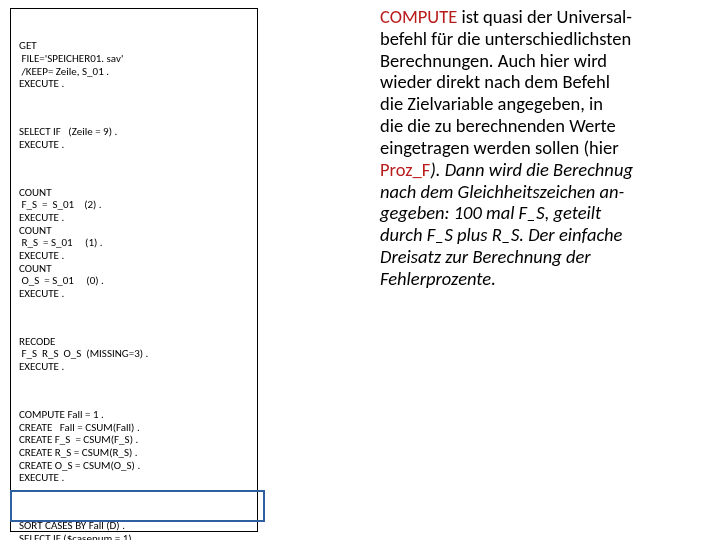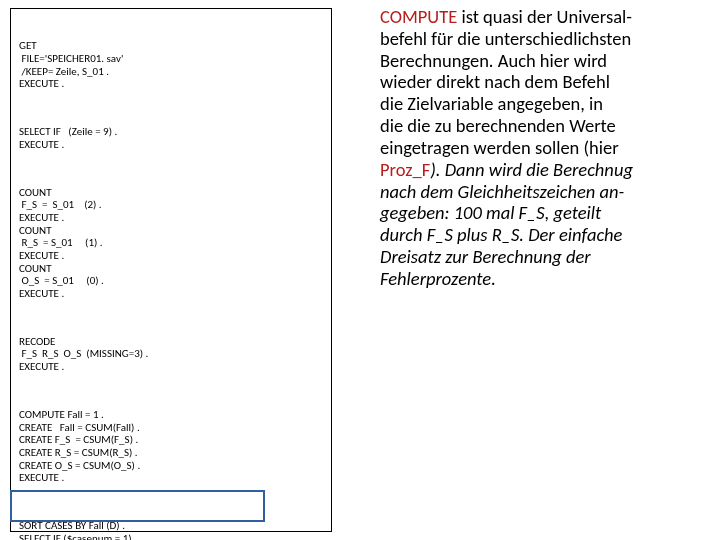--- a/index.html
+++ b/index.html
@@ -14,21 +14,21 @@
   .slide {
     position: relative;
     width: 720px;
     height: 540px;
     box-sizing: border-box;
   }
   .code-box {
     position: absolute;
     left: 10px;
     top: 8px;
-    width: 322px;
+    width: 248px;
     height: 524px;
     border: 1px solid #000;
     background: #fff;
     box-sizing: border-box;
     padding: 6px 8px;
     font-family: Calibri, Arial, sans-serif;
     font-size: 11px;
     line-height: 1.15;
     color: #000;
     white-space: pre;

